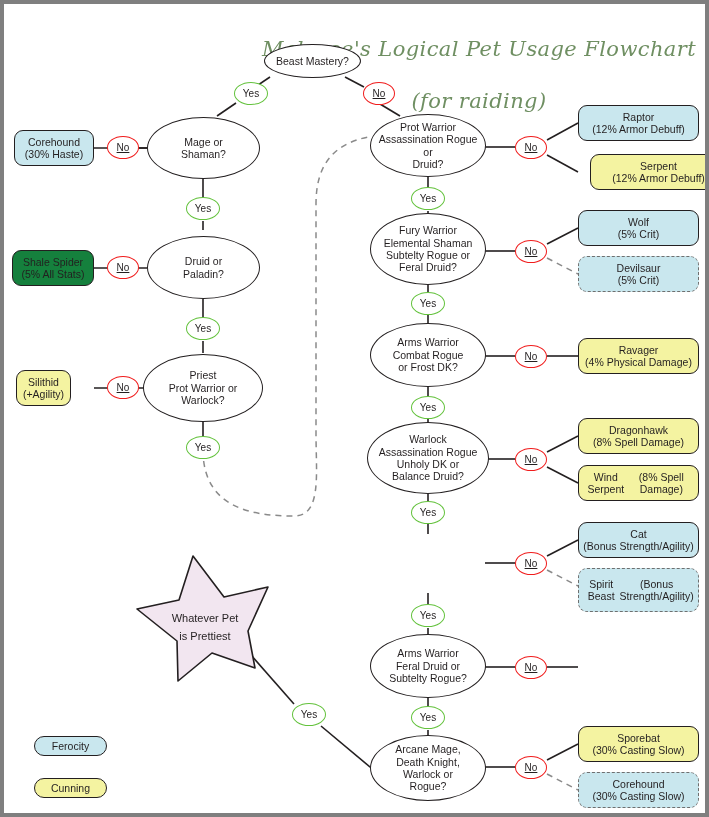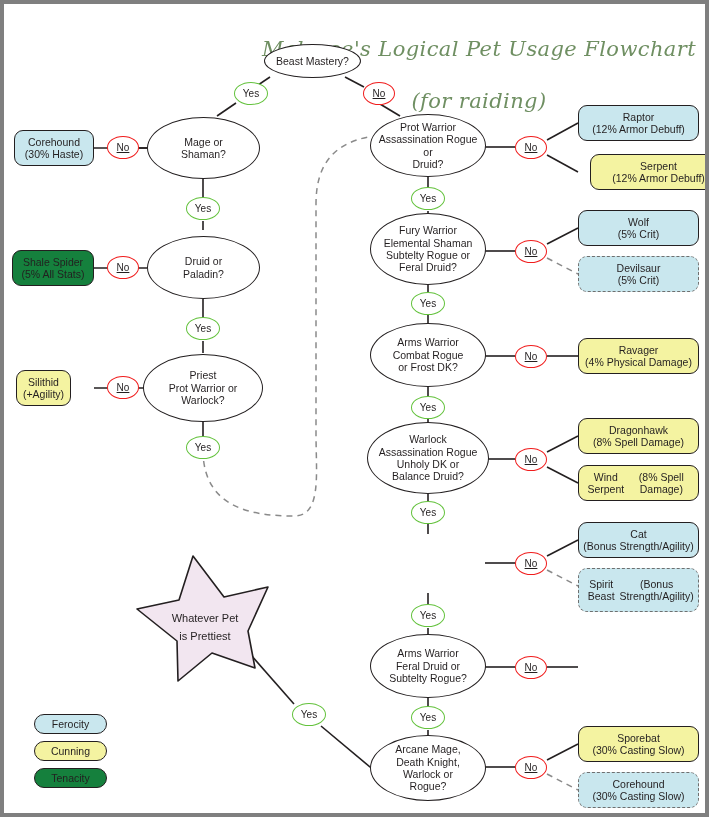--- a/index.html
+++ b/index.html
@@ -79,21 +79,21 @@
 
   
   .legend{position:absolute;}
   .legend-item{
     box-sizing:border-box;
     width:73px;height:20px;
     margin-bottom:7px;
     border:1.5px solid #231f20;
     border-radius:11px;
     display:flex;align-items:center;justify-content:center;
-    font-size:10.5px;color:#231f20;
+    font-size:10.5px;color:#231f20;margin-top:22px;
   }
 </style>
 </head>
 <body>
 
 <div id="canvas">
 
   <svg id="edges" viewBox="0 0 701 809" xmlns="http://www.w3.org/2000/svg">
     <g stroke="#231f20" stroke-width="1.6" fill="none">
 

